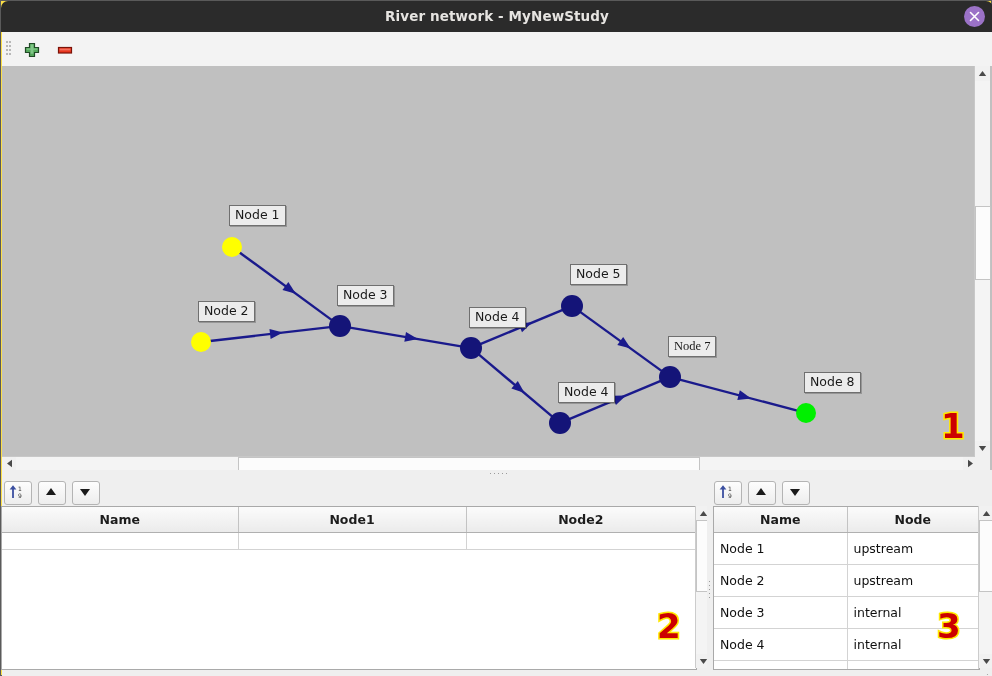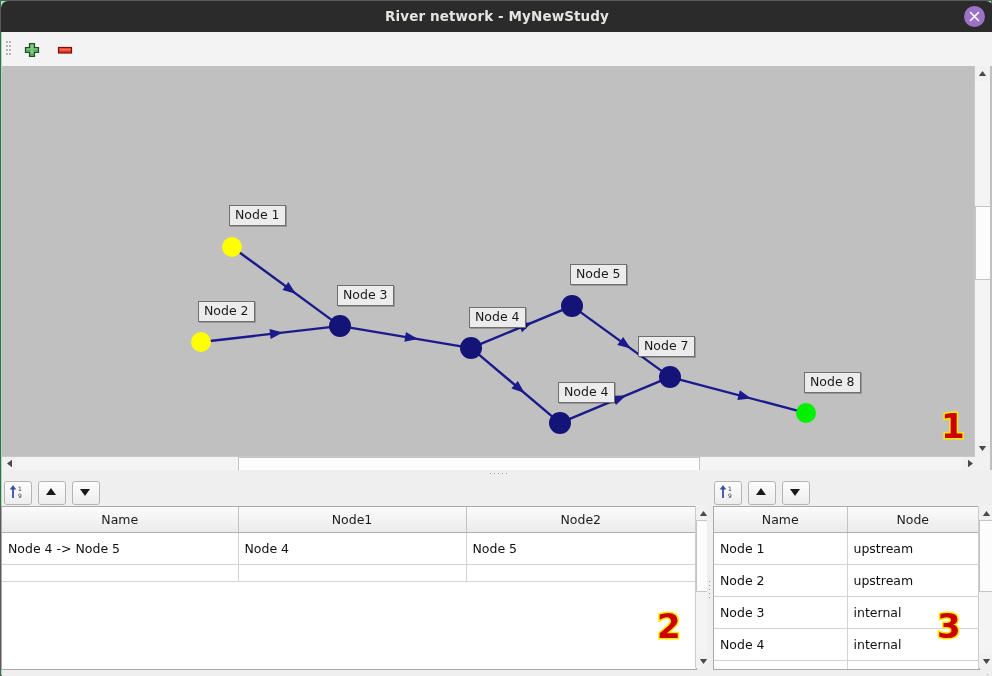--- a/index.html
+++ b/index.html
@@ -6,21 +6,21 @@
     margin: 0; padding: 0;
     width: 992px; height: 676px;
     overflow: hidden;
     background: #f0f0f0;
     font-family: "DejaVu Sans", "Liberation Sans", sans-serif;
   }
   #app {
     position: relative;
     width: 992px; height: 676px;
     box-sizing: border-box;
-    background: #86efac;
+    background: #fde047;
     border: 1px solid #5a5a5a;
   }
   
   #titlebar {
     position: absolute; left: 0; top: 0;
     width: 992px; height: 31px;
     background: #2b2b2b;
     border-top-left-radius: 7px;
     border-top-right-radius: 7px;
     color: #e8e6e3;
@@ -130,21 +130,21 @@
     background:#ffffff;
     border:1px solid #a9a9a9;
     overflow:hidden;
   }
   table.grid { border-collapse: collapse; table-layout: fixed; width:100%; }
   table.grid th {
     height: 23px;
     background: linear-gradient(#fbfbfb,#ebebeb);
     border-right:1px solid #c3c3c3;
     border-bottom:1px solid #b0b0b0;
-    font-size:12.5px; font-weight:normal; color:#1c1c1c;
+    font-size:12.5px; font-weight:bold; color:#1c1c1c;
     text-align:center;
   }
   table.grid td {
     height: 29px;
     border-right:1px solid #d3d3d3;
     border-bottom:1px solid #d3d3d3;
     font-size:12.5px; color:#101010;
     padding-left:6px;
     background:#ffffff;
     white-space:nowrap; overflow:hidden;
@@ -251,21 +251,21 @@
           <circle cx="804" cy="347" r="10" fill="#00f000"></circle>
         </g>
     </svg>
     <div id="label-layer">
         <div class="node-label" style="left: 227px; top: 139px;">Node 1</div>
         <div class="node-label" style="left: 196px; top: 235px;">Node 2</div>
         <div class="node-label" style="left: 335px; top: 219px;">Node 3</div>
         <div class="node-label" style="left: 467px; top: 241px;">Node 4</div>
         <div class="node-label" style="left: 568px; top: 198px;">Node 5</div>
         <div class="node-label" style="left: 556px; top: 316px;">Node 4</div>
-        <div class="node-label" style="left: 636px; top: 270px;">Node 7</div>
+        <div class="node-label" style="left: 666px; top: 270px; font-family: Liberation Serif, serif;">Node 7</div>
         <div class="node-label" style="left: 802px; top: 306px;">Node 8</div>
       </div>
   </div>
 
   <div id="graph-vscroll">
     <div class="sb-arrow" style="left:0;top:0;width:15px;height:15px;">
       <svg width="9" height="7" viewBox="0 0 9 7">
           <path d="M4.5 1 L8.2 6 L0.8 6 z" fill="#4a4a4a"></path>
         </svg>
     </div>
@@ -334,25 +334,20 @@
           </colgroup>
         <thead>
             <tr id="reaches-head">
               <th>Name</th>
               <th>Node1</th>
               <th>Node2</th>
             </tr>
           </thead>
         <tbody id="reaches-body">
             <tr>
-              <td>Node 4 -&gt; Node 5</td>
-              <td>Node 4</td>
-              <td>Node 5</td>
-            </tr>
-            <tr>
               <td class="blank"></td>
               <td class="blank"></td>
               <td class="blank"></td>
             </tr>
           </tbody>
       </table>
     </div>
     <div class="tbl-vscroll" style="left:693px;top:28px;height:162px;">
       <div class="sb-arrow" style="left:0;top:0;width:14px;height:14px;">
         <svg width="9" height="7" viewBox="0 0 9 7">

